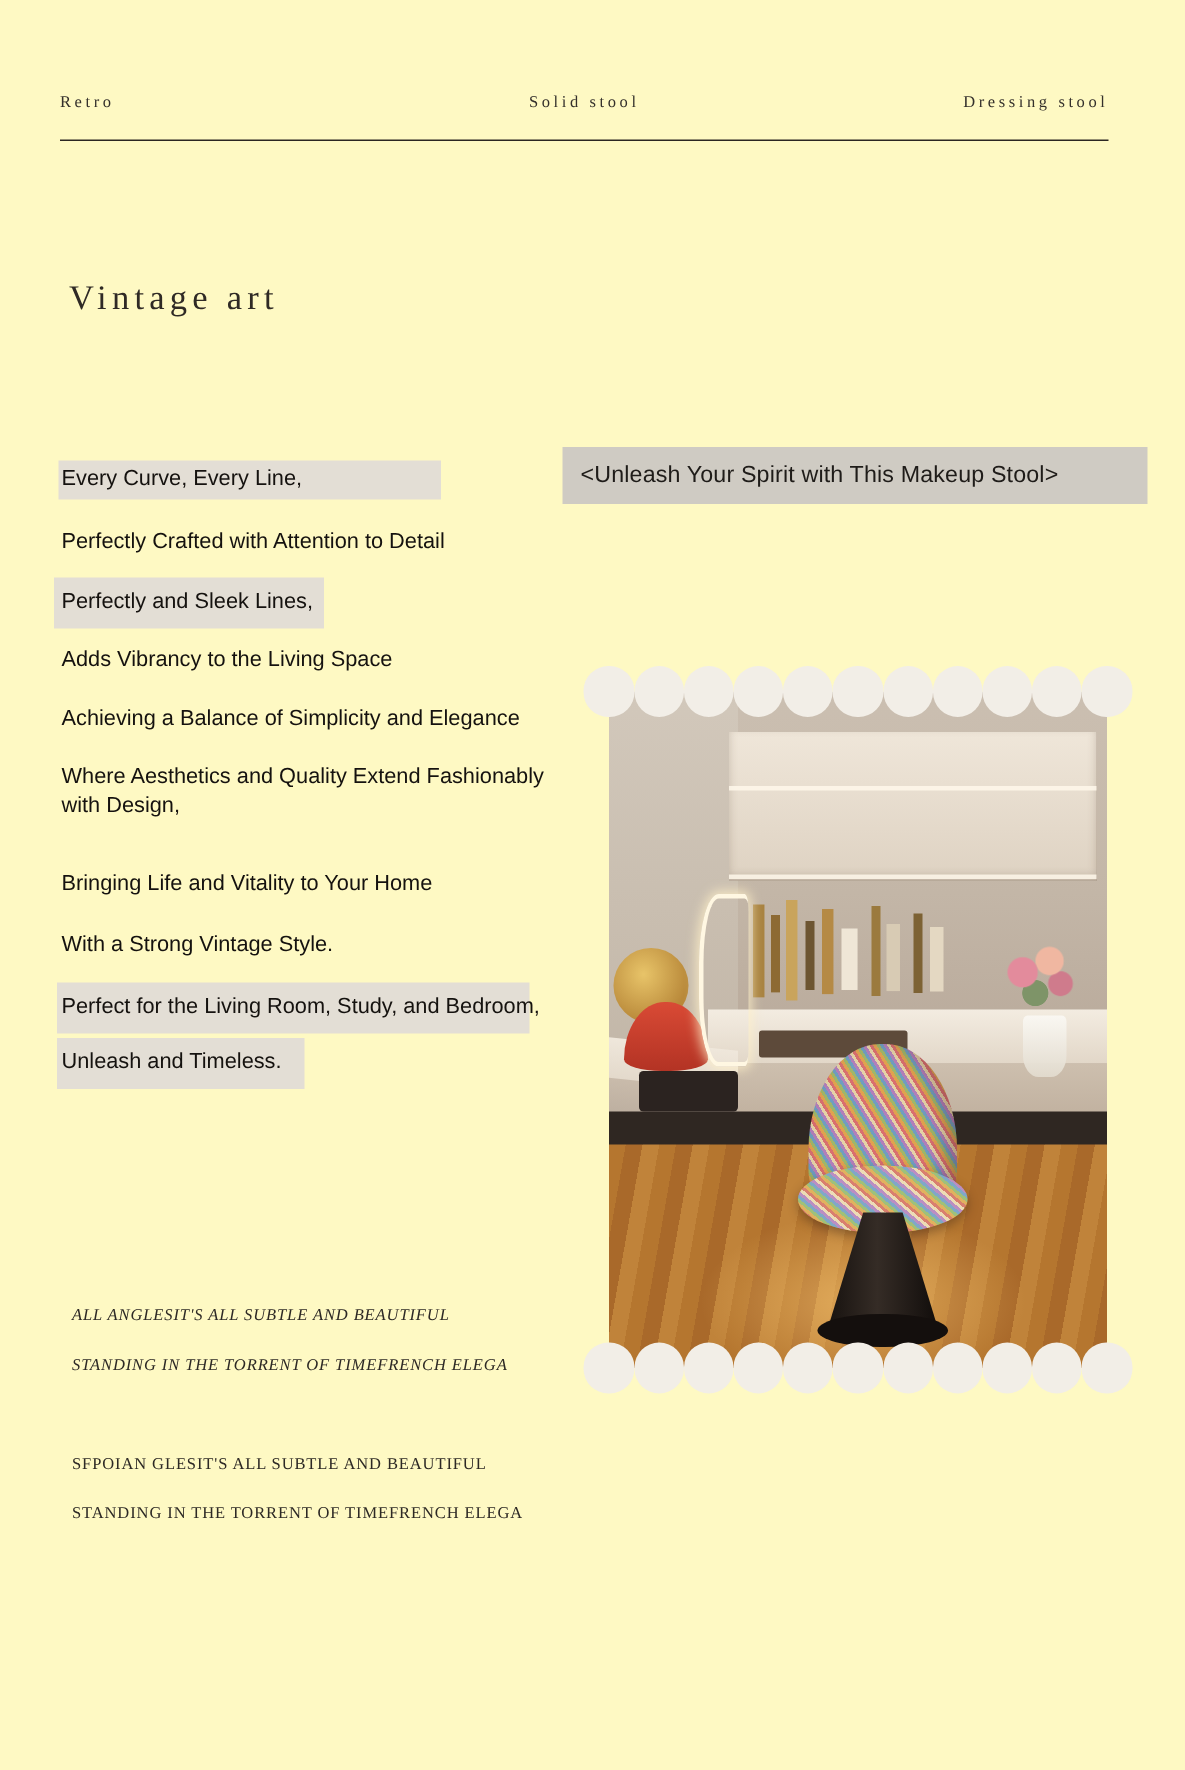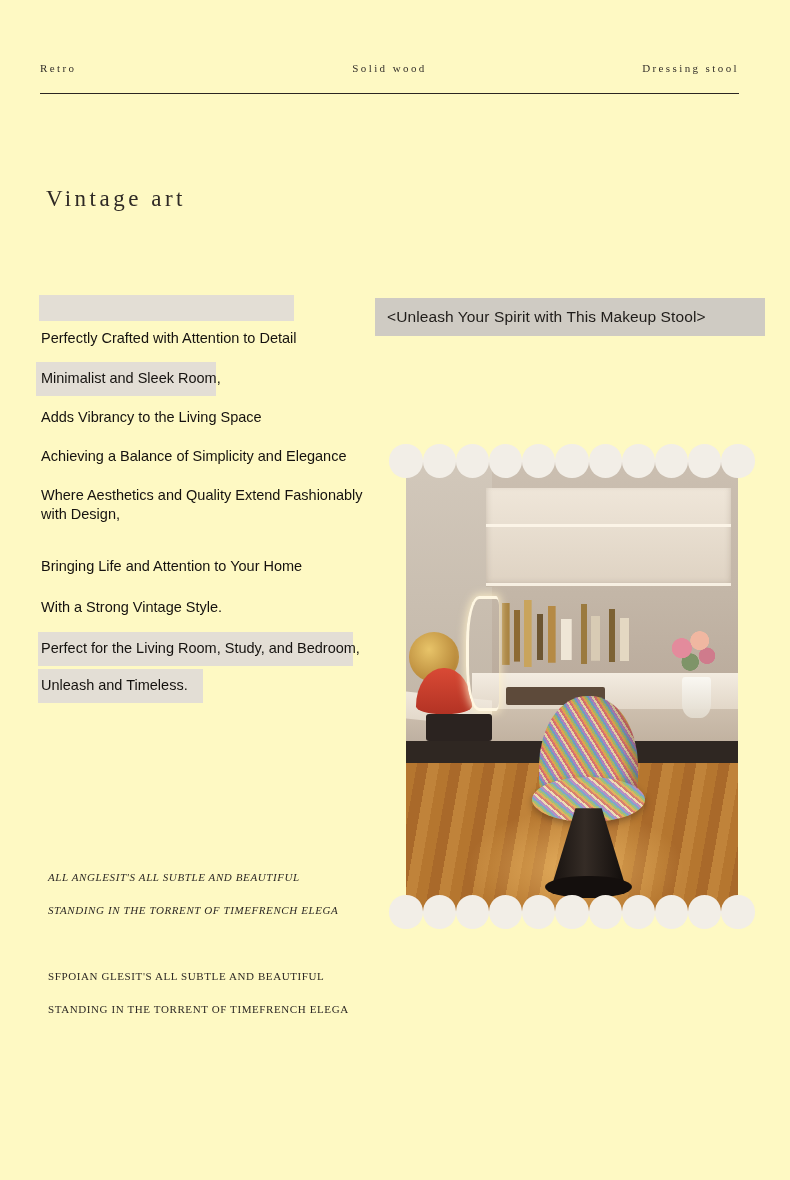--- a/index.html
+++ b/index.html
@@ -375,57 +375,58 @@
     border-radius: 50%;
   }
 </style>
 </head>
 <body>
 
 <div class="page">
 
   <div class="topnav">
     <div class="nav-item left">Retro</div>
-    <div class="nav-item center">Solid wood</div>
+    <div class="nav-item center">Solid stool</div>
     <div class="nav-item right">Dressing stool</div>
   </div>
 
   <div class="headline">Vintage art</div>
 
   <div class="banner">
     <span class="banner-text">&lt;Unleash Your Spirit with This Makeup Stool&gt;</span>
   </div>
 
   <div class="feature-list">
     <div class="feature f0">
       <span class="hl"></span>
+      <span class="txt">Every Curve, Every Line,</span>
     </div>
     <div class="feature f1">
       <span class="hl"></span>
       <span class="txt">Perfectly Crafted with Attention to Detail</span>
     </div>
     <div class="feature f2">
       <span class="hl"></span>
-      <span class="txt">Minimalist and Sleek Room,</span>
+      <span class="txt">Perfectly and Sleek Lines,</span>
     </div>
     <div class="feature f4">
       <span class="hl"></span>
       <span class="txt">Adds Vibrancy to the Living Space</span>
     </div>
     <div class="feature f5">
       <span class="hl"></span>
       <span class="txt">Achieving a Balance of Simplicity and Elegance</span>
     </div>
     <div class="feature f6">
       <span class="hl"></span>
       <span class="txt">Where Aesthetics and Quality Extend Fashionably with Design,</span>
     </div>
     <div class="feature f7">
       <span class="hl"></span>
-      <span class="txt">Bringing Life and Attention to Your Home</span>
+      <span class="txt">Bringing Life and Vitality to Your Home</span>
     </div>
     <div class="feature f8">
       <span class="hl"></span>
       <span class="txt">With a Strong Vintage Style.</span>
     </div>
     <div class="feature f9">
       <span class="hl"></span>
       <span class="txt">Perfect for the Living Room, Study, and Bedroom,</span>
     </div>
     <div class="feature f10">

